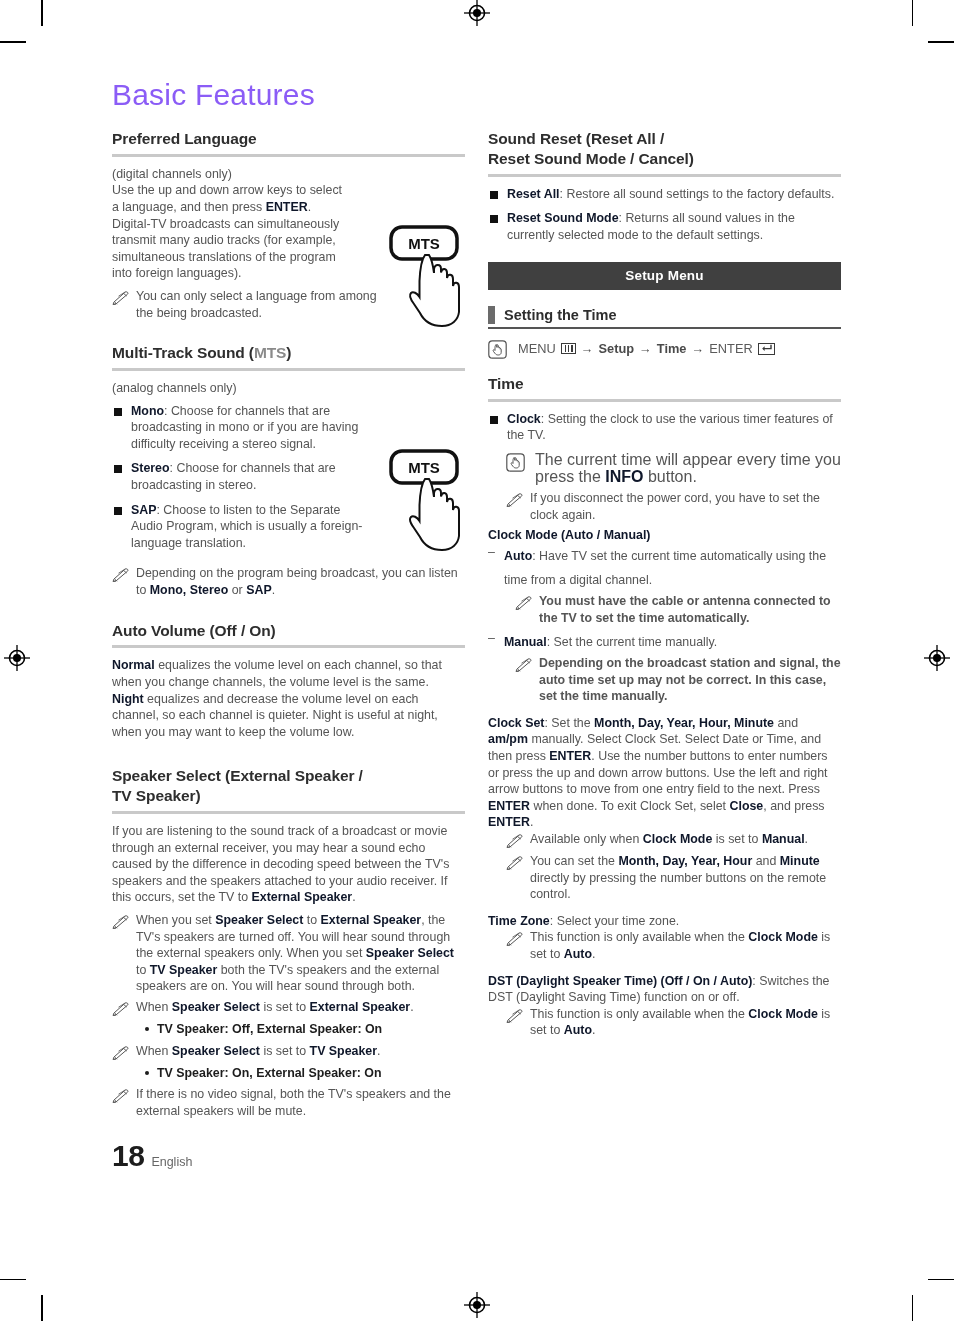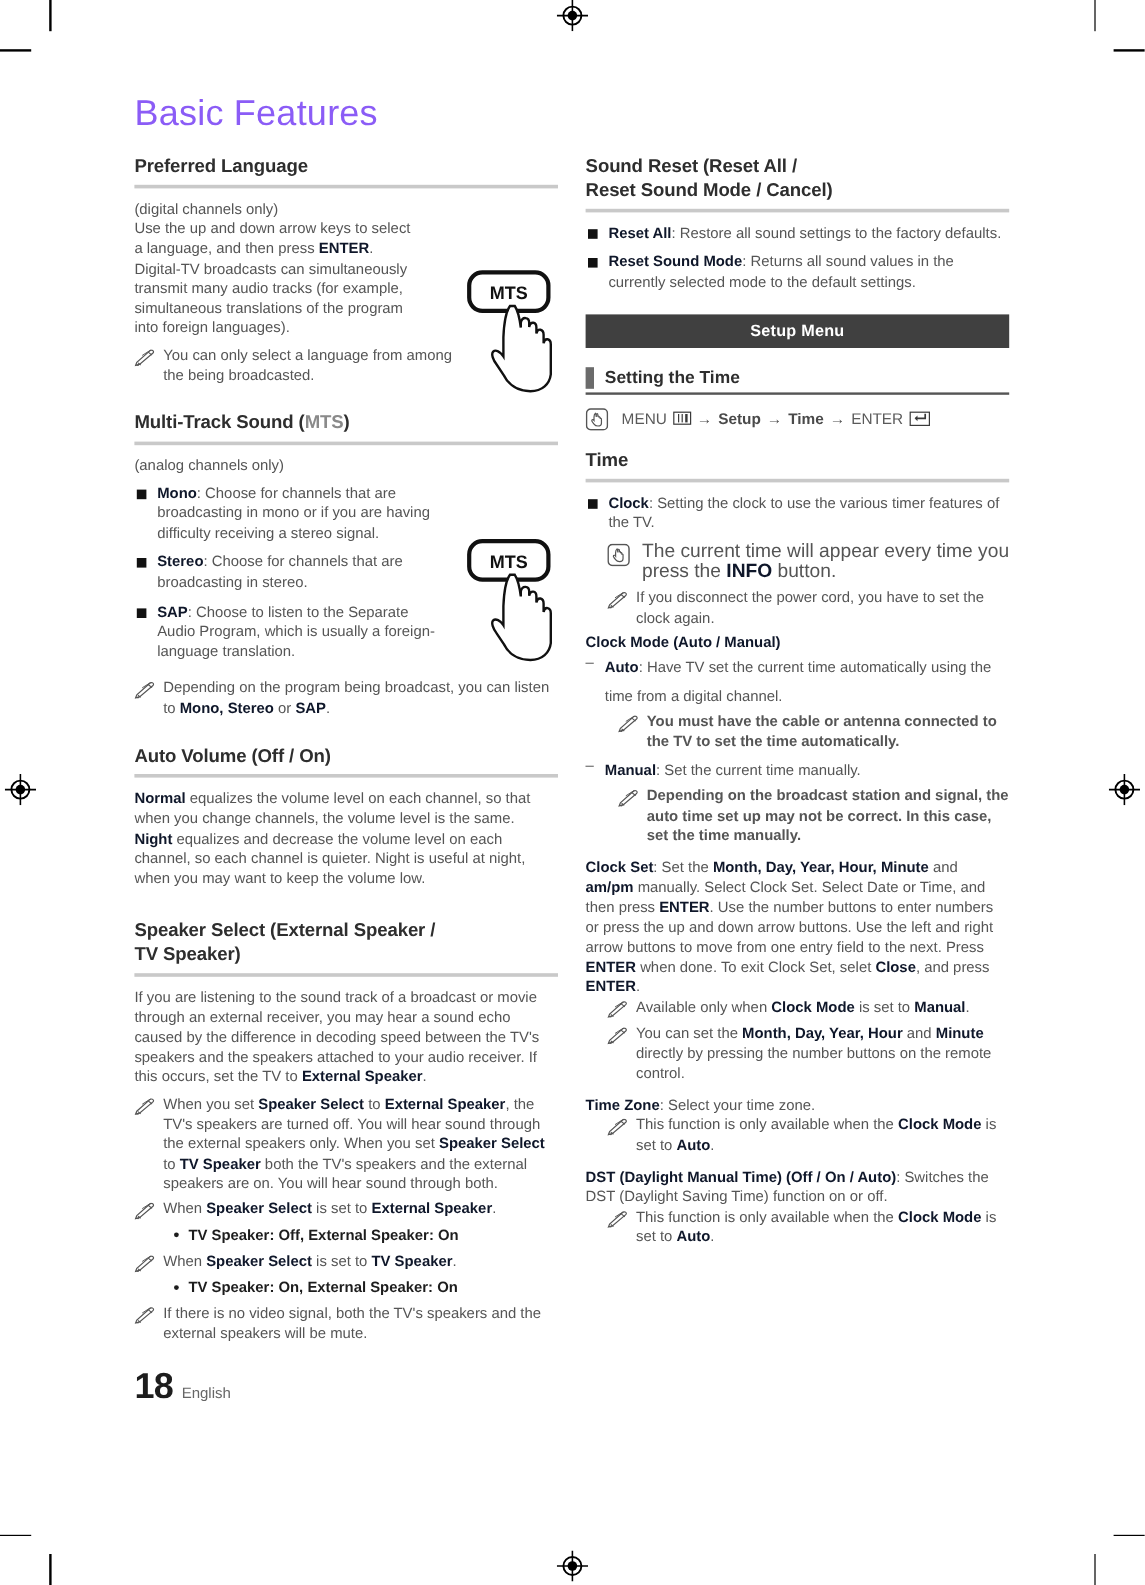--- a/index.html
+++ b/index.html
@@ -620,21 +620,21 @@
             <path d="M3 11.4 L5.2 13.2" stroke="#555" stroke-width="0.9" fill="none"></path>
             <path d="M1 13.5 L3.2 14 L4.5 12.5 Z" fill="#555"></path>
             <path d="M6.5 5.2 L13.4 0.8" stroke="#555" stroke-width="0.8" fill="none"></path>
           </svg>
         </span>
         <span class="txt"><span>This function is only available when the </span><b>Clock Mode</b><span> is set to </span><b>Auto</b><span>.</span></span>
       </div>
 
       <div class="gap-s"></div>
 
-      <p><b>DST (Daylight Manual Time) (Off / On / Auto)</b><span>: Switches the DST (Daylight Saving Time) function on or off.</span></p>
+      <p><b>DST (Daylight Speaker Time) (Off / On / Auto)</b><span>: Switches the DST (Daylight Saving Time) function on or off.</span></p>
 
       <div class="note indent">
         <span class="pencil">
           <svg width="17" height="15" viewBox="0 0 17 15">
             <path d="M1 13.5 L4.5 12.5 L15.5 3.2 C16.3 2.5 16 1.4 15 1 C14 0.6 13.2 1 12.6 1.6 L2 11 Z" fill="#fff" stroke="#555" stroke-width="1"></path>
             <path d="M11.5 2.4 L14.7 5" stroke="#555" stroke-width="0.9" fill="none"></path>
             <path d="M3 11.4 L5.2 13.2" stroke="#555" stroke-width="0.9" fill="none"></path>
             <path d="M1 13.5 L3.2 14 L4.5 12.5 Z" fill="#555"></path>
             <path d="M6.5 5.2 L13.4 0.8" stroke="#555" stroke-width="0.8" fill="none"></path>
           </svg>

